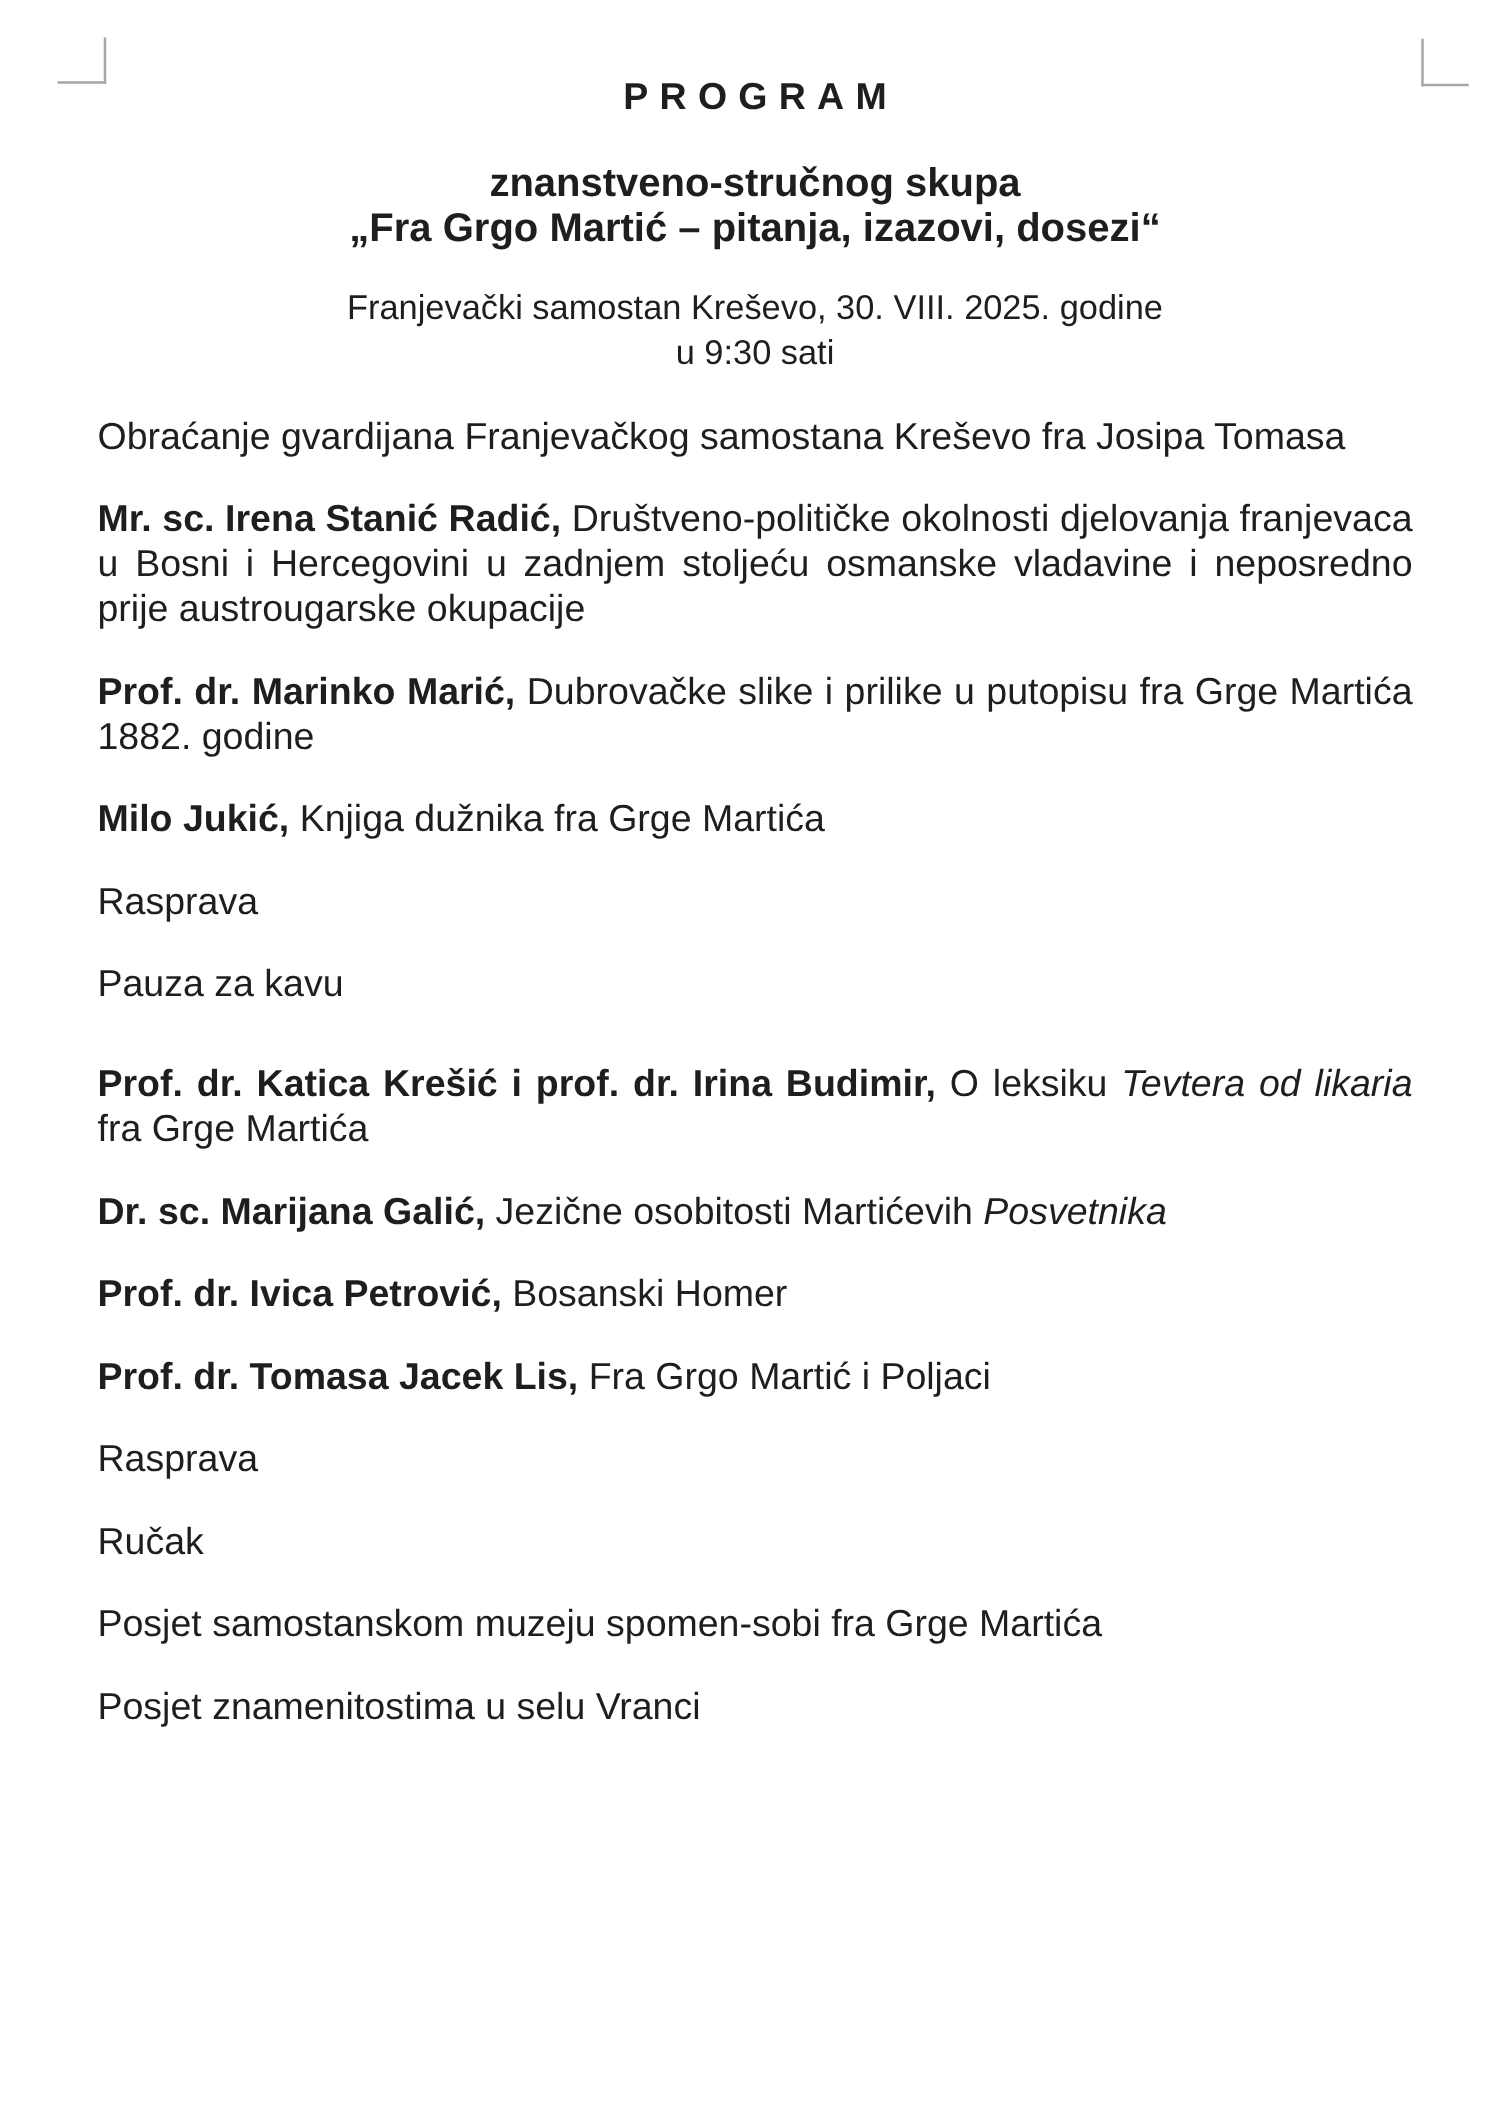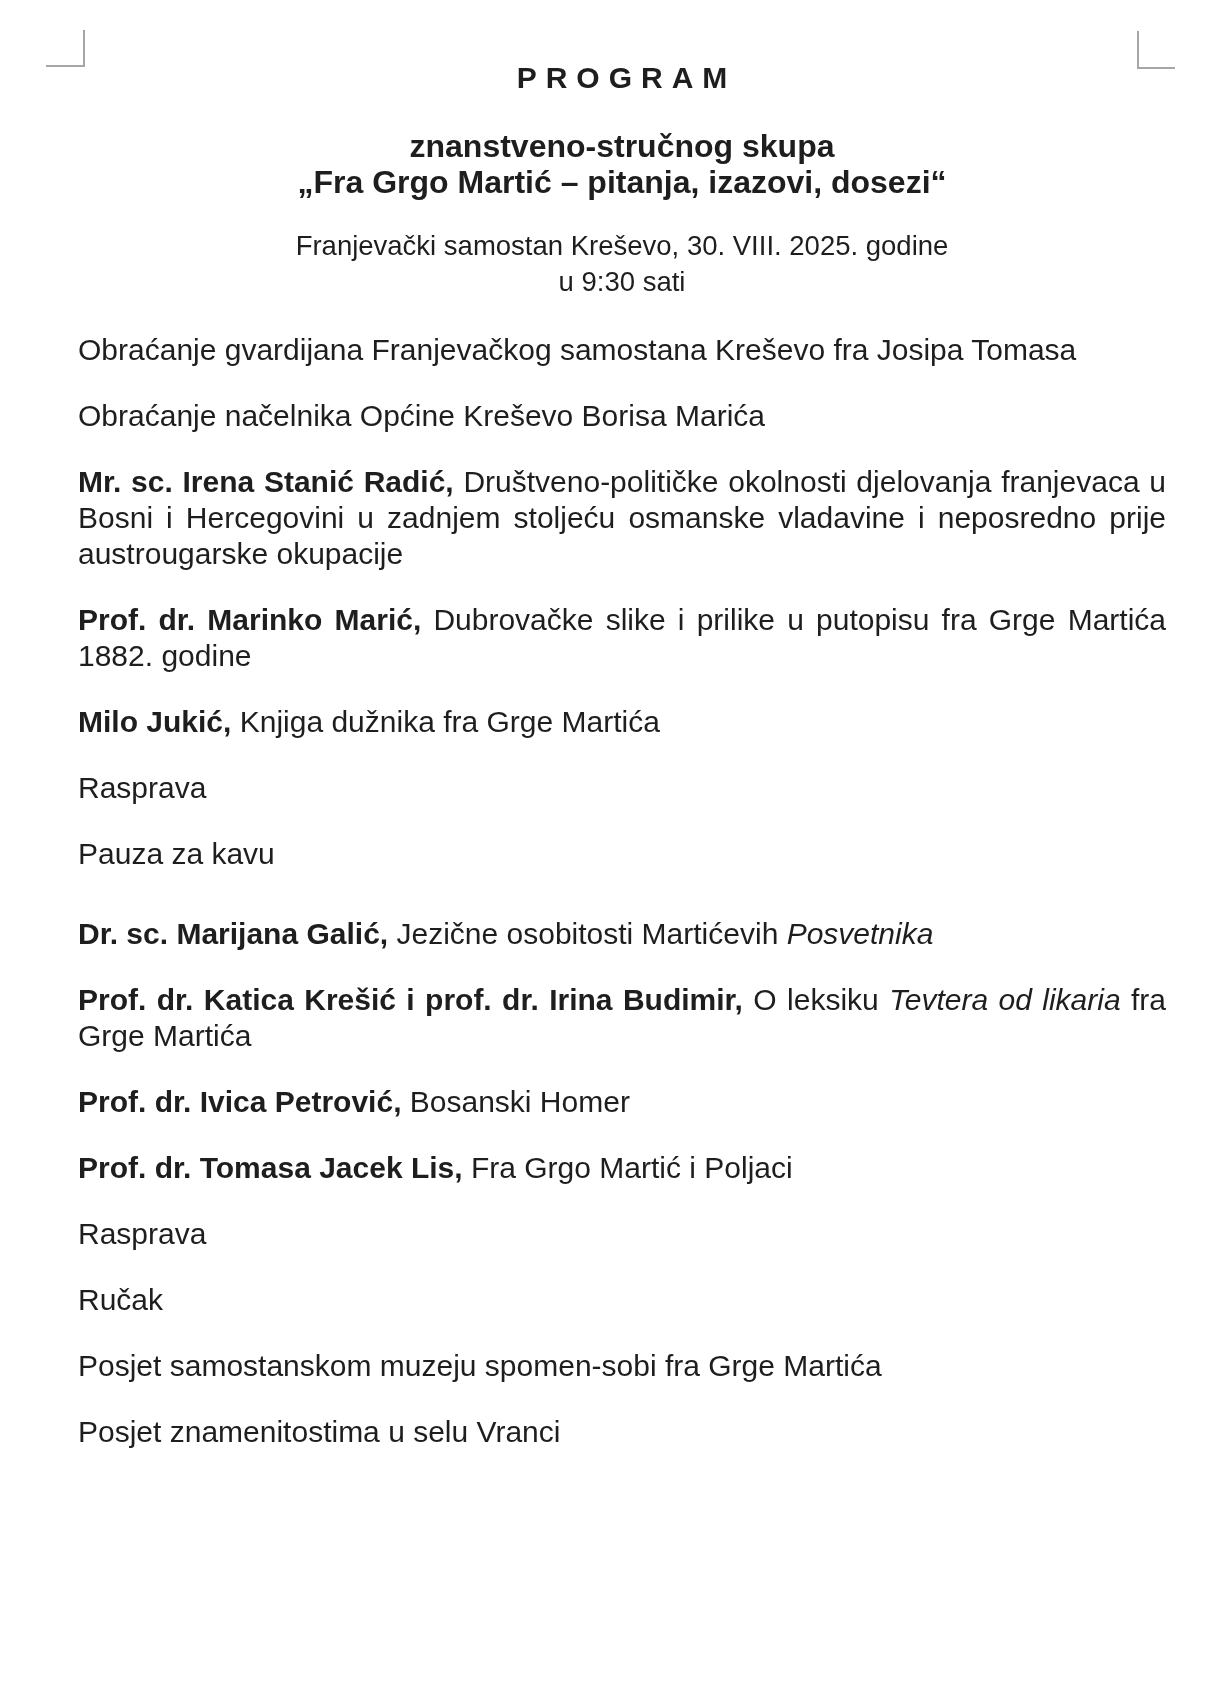--- a/index.html
+++ b/index.html
@@ -12,21 +12,21 @@
     height: 1690px;
     position: relative;
     overflow: hidden;
     font-family: "Liberation Sans", sans-serif;
     color: #1e1e1e;
     -webkit-font-smoothing: antialiased;
   }
   .page {
     box-sizing: border-box;
     width: 1206px;
-    padding: 58px 40px 0 78px;
+    padding: 58px 76px 0 78px;
   }
   
   .corner-mark {
     position: absolute;
   }
   .corner-mark.left {
     top: 30px;
     left: 46px;
     width: 37px;
     height: 35px;
@@ -100,28 +100,27 @@
     <p class="subtitle-line">„Fra Grgo Martić – pitanja, izazovi, dosezi“</p>
   </div>
 
   <div class="venue-block">
     <p class="venue-line">Franjevački samostan Kreševo, 30. VIII. 2025. godine</p>
     <p class="venue-line">u 9:30 sati</p>
   </div>
 
   <main>
       <p class="item"><span>Obraćanje gvardijana Franjevačkog samostana Kreševo fra Josipa Tomasa</span></p>
-      <p class="item"><span>Obraćanje načelnika Općine Kreševo Borisa Marića</span></p>
       <p class="item"><span class="b">Mr. sc. Irena Stanić Radić,</span><span> Društveno-političke okolnosti djelovanja franjevaca u Bosni i Hercegovini u zadnjem stoljeću osmanske vladavine i neposredno prije austrougarske okupacije</span></p>
       <p class="item"><span class="b">Prof. dr. Marinko Marić,</span><span> Dubrovačke slike i prilike u putopisu fra Grge Martića 1882. godine</span></p>
       <p class="item"><span class="b">Milo Jukić,</span><span> Knjiga dužnika fra Grge Martića</span></p>
       <p class="item"><span>Rasprava</span></p>
       <p class="item gap-after"><span>Pauza za kavu</span></p>
+      <p class="item"><span class="b">Prof. dr. Katica Krešić i prof. dr. Irina Budimir,</span><span> O leksiku </span><span class="i">Tevtera od likaria</span><span> fra Grge Martića</span></p>
       <p class="item"><span class="b">Dr. sc. Marijana Galić,</span><span> Jezične osobitosti Martićevih </span><span class="i">Posvetnika</span></p>
-      <p class="item"><span class="b">Prof. dr. Katica Krešić i prof. dr. Irina Budimir,</span><span> O leksiku </span><span class="i">Tevtera od likaria</span><span> fra Grge Martića</span></p>
       <p class="item"><span class="b">Prof. dr. Ivica Petrović,</span><span> Bosanski Homer</span></p>
       <p class="item"><span class="b">Prof. dr. Tomasa Jacek Lis,</span><span> Fra Grgo Martić i Poljaci</span></p>
       <p class="item"><span>Rasprava</span></p>
       <p class="item"><span>Ručak</span></p>
       <p class="item"><span>Posjet samostanskom muzeju spomen-sobi fra Grge Martića</span></p>
       <p class="item"><span>Posjet znamenitostima u selu Vranci</span></p>
     </main>
 
 </div>
 

